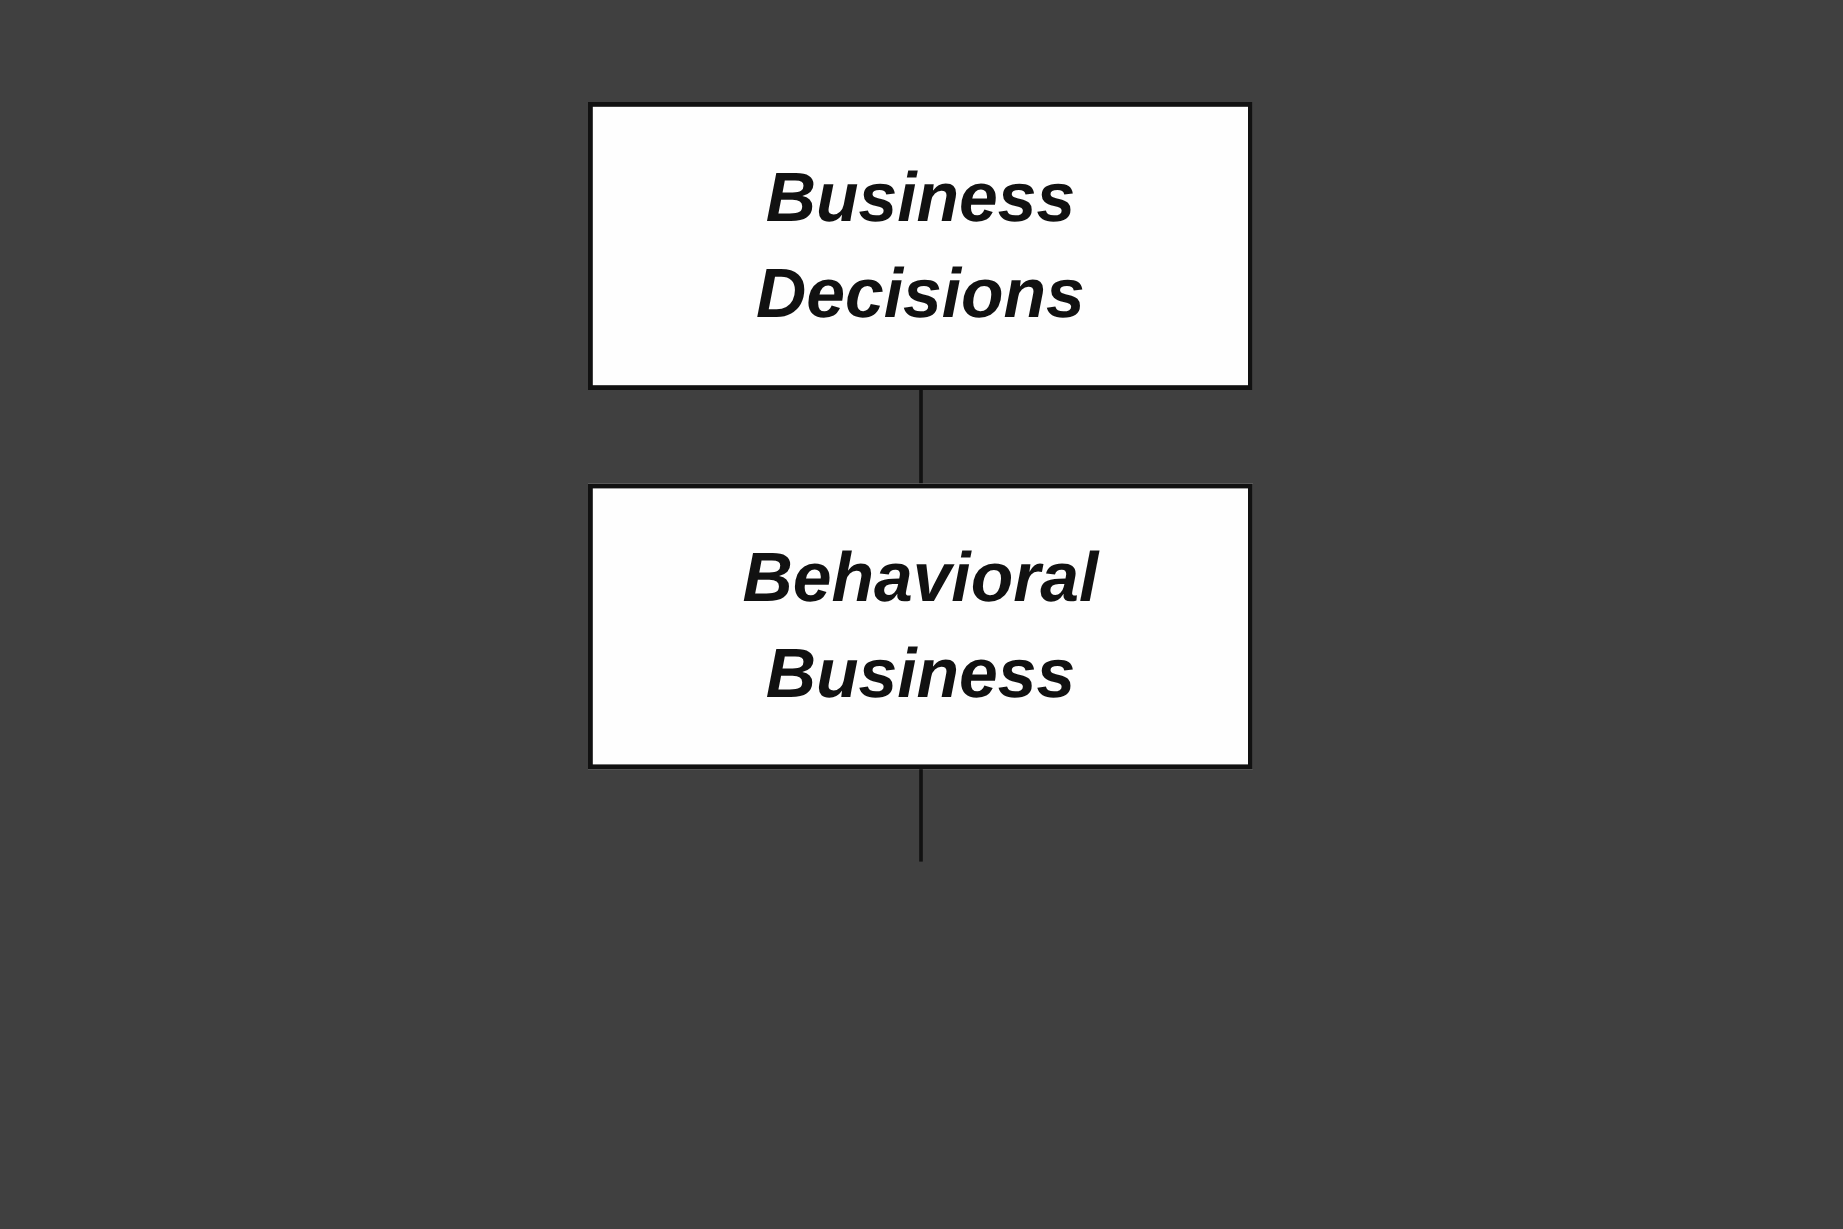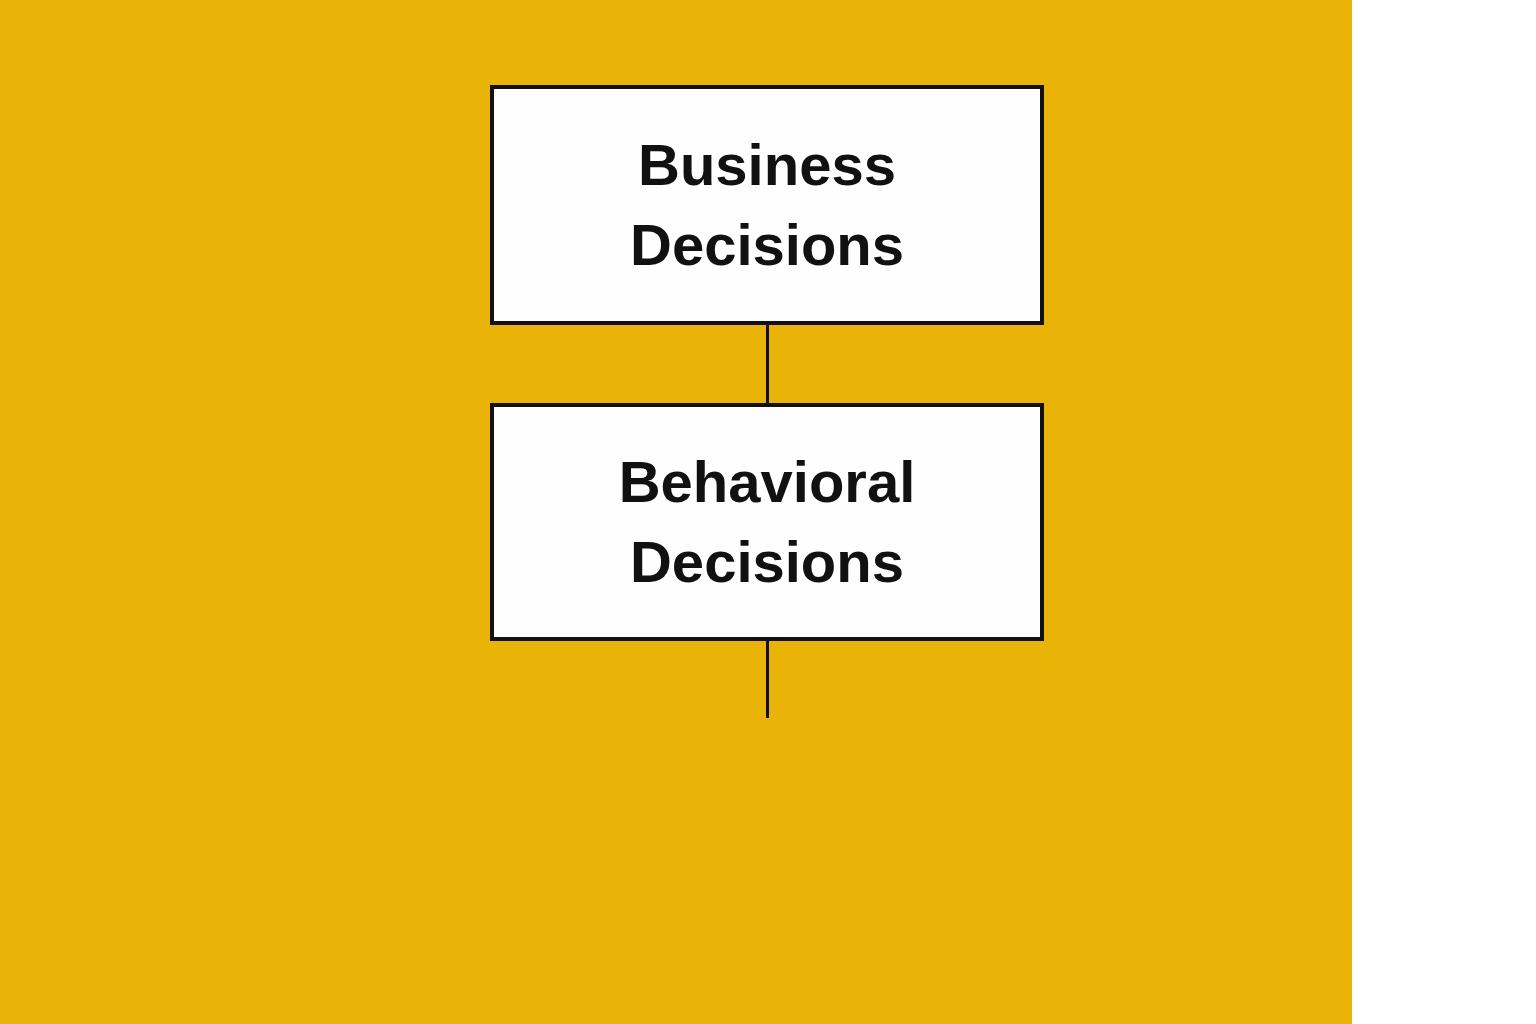--- a/index.html
+++ b/index.html
@@ -1,25 +1,26 @@
 <!DOCTYPE html>
 <html><head>
 <meta charset="utf-8">
 <style>
   html, body {
     margin: 0;
     padding: 0;
   }
   .canvas {
     position: relative;
-    width: 1352px;
+    width: 1536px;
     height: 1024px;
-    background: #eab308;
+    background: #404040;
     font-family: "Liberation Sans", sans-serif;
     overflow: hidden;
+    font-style: italic;
   }
   .diagram {
     position: absolute;
     left: 490px;
     top: 85px;
     width: 554px;
     display: flex;
     flex-direction: column;
     align-items: center;
   }
@@ -59,20 +60,20 @@
 
     <div class="node node-1">
       <span class="node-label">Business
 Decisions</span>
     </div>
 
     <div class="connector connector-1"></div>
 
     <div class="node node-2">
       <span class="node-label">Behavioral
-Decisions</span>
+Business</span>
     </div>
 
     <div class="connector connector-2"></div>
 
 
   </div>
 </div>
 
 </body></html>

